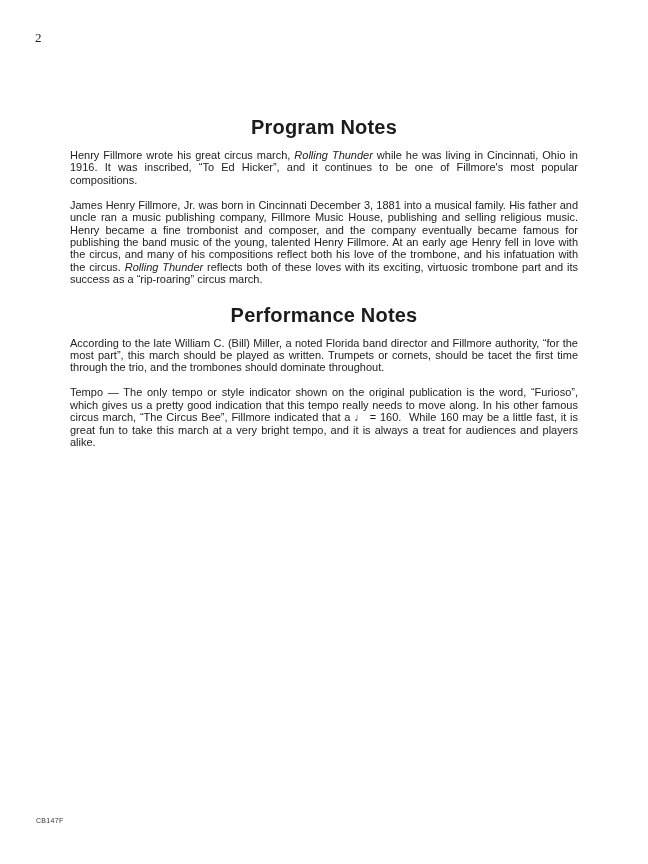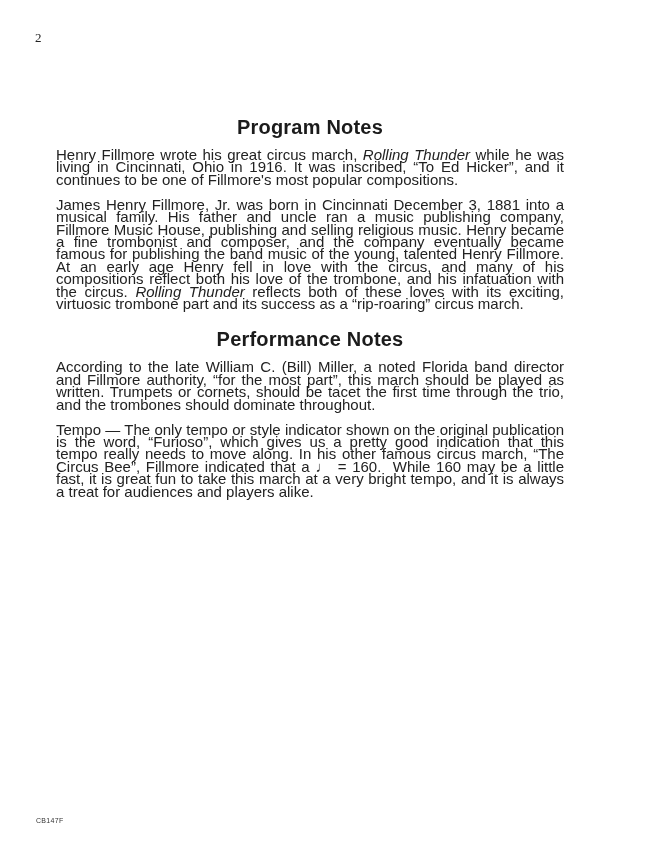--- a/index.html
+++ b/index.html
@@ -19,38 +19,38 @@
   .page-number {
     position: absolute;
     left: 35px;
     top: 30px;
     font-family: "Liberation Serif", serif;
     font-size: 13px;
     color: #222;
   }
   .content {
     position: absolute;
-    left: 56px;
+    left: 70px;
     top: 0;
     width: 508px;
   }
   .section-title {
     margin: 0;
     font-size: 20px;
     line-height: 22px;
     font-weight: bold;
     text-align: center;
     letter-spacing: 0.2px;
     color: #1b1b1b;
   }
   .h-program { margin-top: 116px; }
   .h-perf    { margin-top: 18px; }
   .para {
     margin: 0;
-    font-size: 15px;
+    font-size: 11px;
     line-height: 12.4px;
     text-align: justify;
     color: #222;
   }
   .p-first  { margin-top: 11px; }
   .p-second { margin-top: 12.5px; }
   .footer-code {
     position: absolute;
     left: 36px;
     top: 817px;

